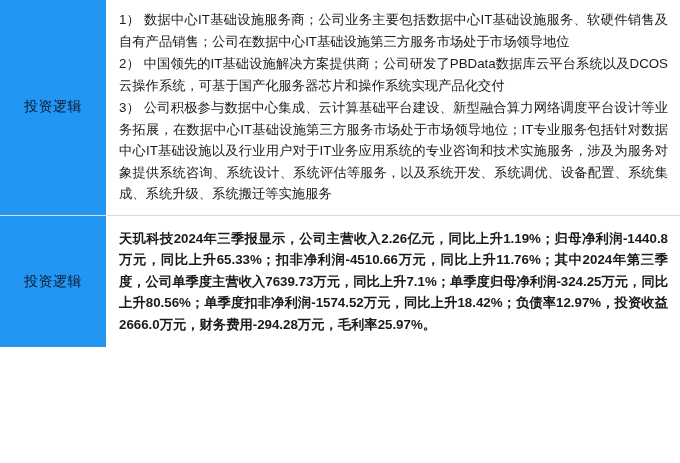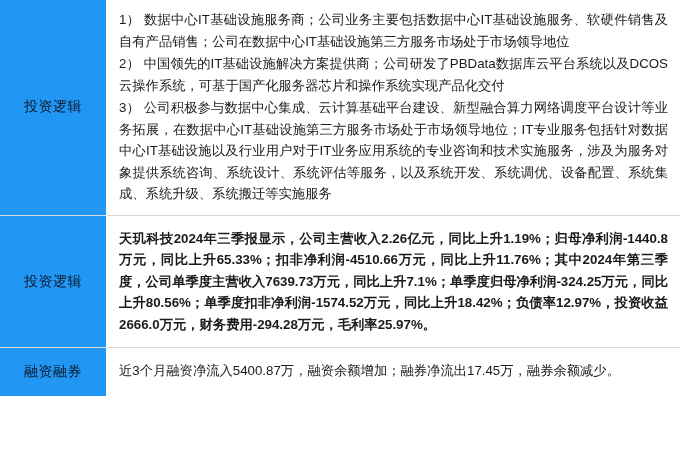--- a/index.html
+++ b/index.html
@@ -76,20 +76,14 @@
       <p class="para">2） 中国领先的IT基础设施解决方案提供商；公司研发了PBData数据库云平台系统以及DCOS云操作系统，可基于国产化服务器芯片和操作系统实现产品化交付</p>
       <p class="para">3） 公司积极参与数据中心集成、云计算基础平台建设、新型融合算力网络调度平台设计等业务拓展，在数据中心IT基础设施第三方服务市场处于市场领导地位；IT专业服务包括针对数据中心IT基础设施以及行业用户对于IT业务应用系统的专业咨询和技术实施服务，涉及为服务对象提供系统咨询、系统设计、系统评估等服务，以及系统开发、系统调优、设备配置、系统集成、系统升级、系统搬迁等实施服务</p>
     </td>
   </tr>
   <tr class="row-finance">
     <td class="label-cell">投资逻辑</td>
     <td class="content-cell">
       <p class="para">天玑科技2024年三季报显示，公司主营收入2.26亿元，同比上升1.19%；归母净利润-1440.8万元，同比上升65.33%；扣非净利润-4510.66万元，同比上升11.76%；其中2024年第三季度，公司单季度主营收入7639.73万元，同比上升7.1%；单季度归母净利润-324.25万元，同比上升80.56%；单季度扣非净利润-1574.52万元，同比上升18.42%；负债率12.97%，投资收益2666.0万元，财务费用-294.28万元，毛利率25.97%。</p>
     </td>
   </tr>
-  <tr class="row-margin">
-    <td class="label-cell">融资融券</td>
-    <td class="content-cell">
-      <p class="para">近3个月融资净流入5400.87万，融资余额增加；融券净流出17.45万，融券余额减少。</p>
-    </td>
-  </tr>
 </tbody>
   </table>
 
 </body></html>

